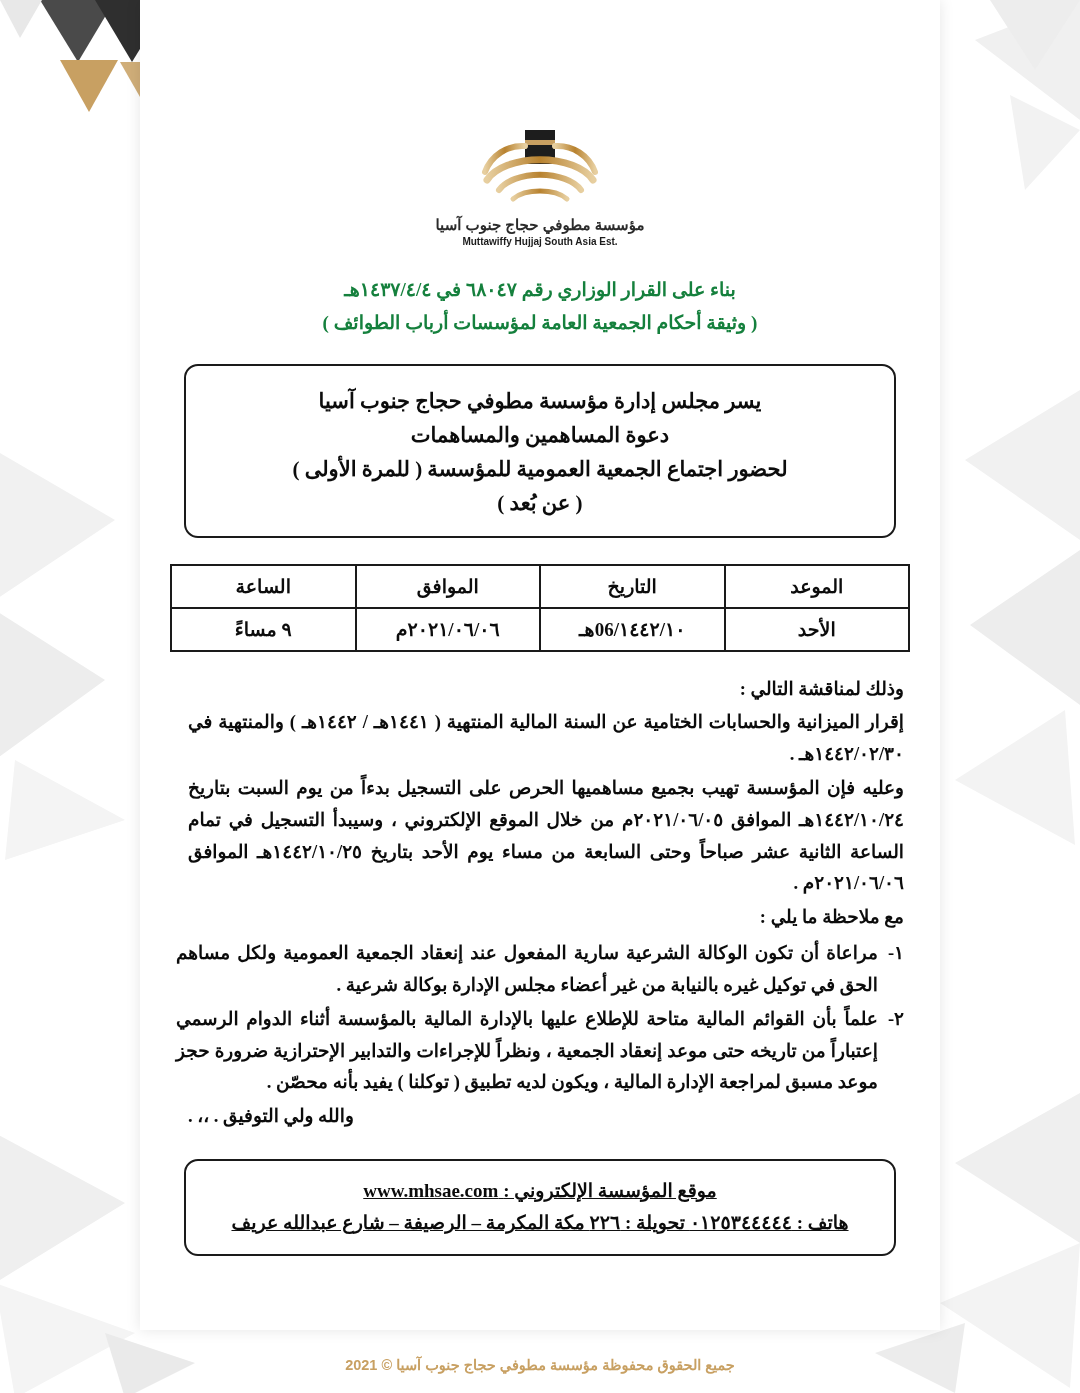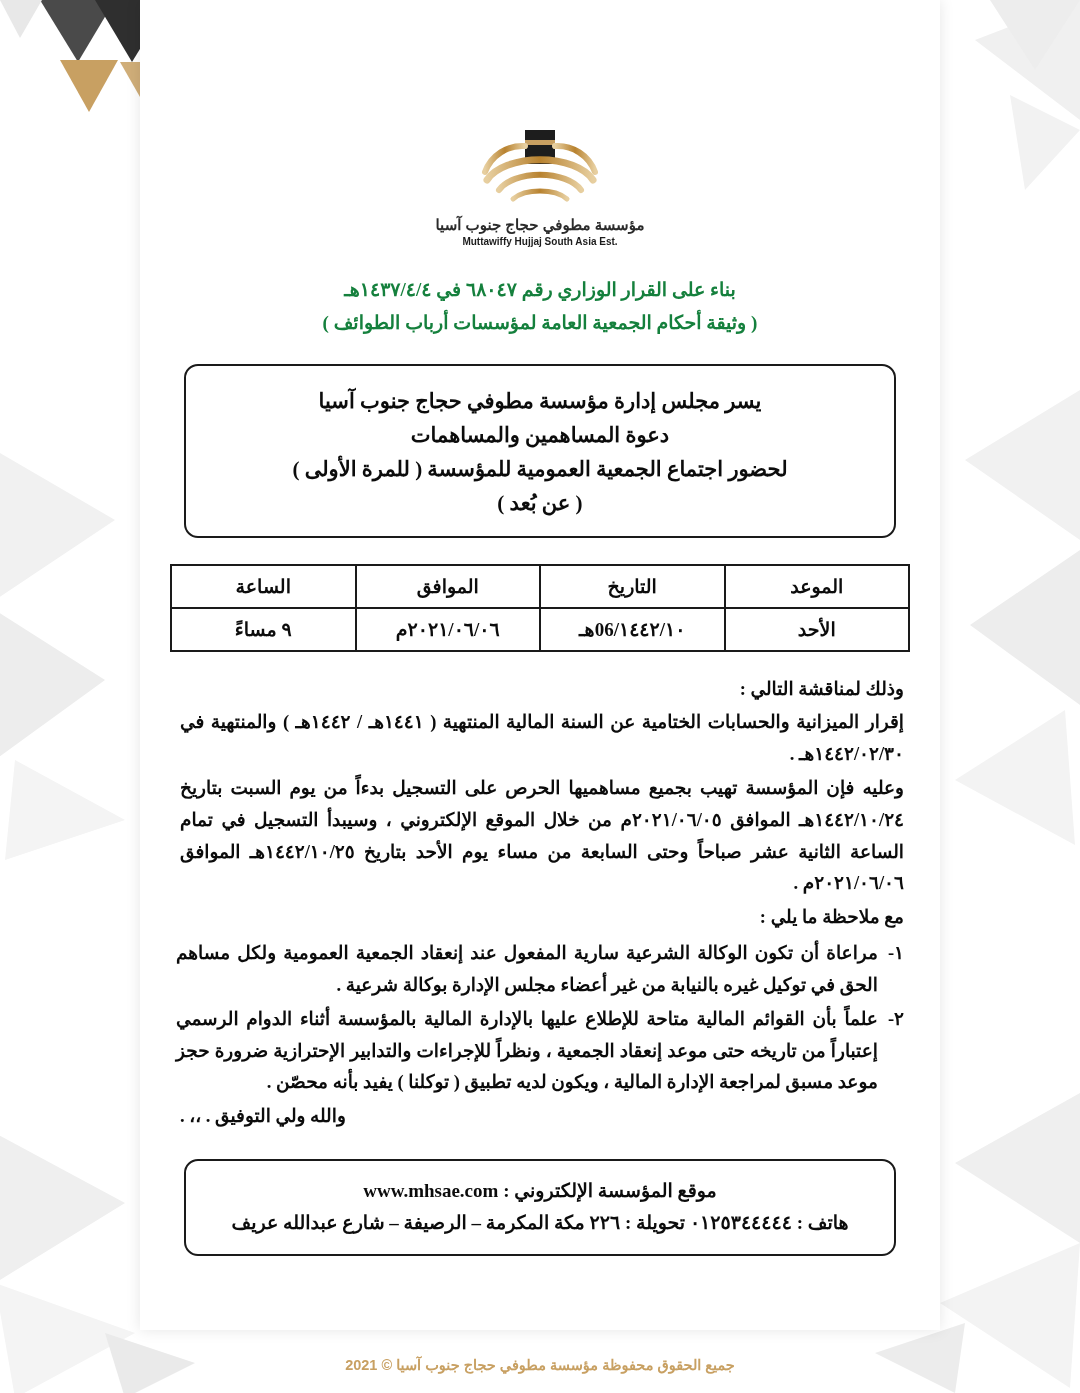--- a/index.html
+++ b/index.html
@@ -124,21 +124,21 @@
   
   .body-text {
     margin-top: 22px;
     padding: 0 16px;
     font-size: 18.5px;
     line-height: 1.72;
     font-weight: bold;
     color: #0c0c0c;
     text-align: justify;
   }
-  .body-text p { margin: 0 0 2px 4px; }
+  .body-text p { margin: 0 0 2px 12px; }
   .lead { text-align: right; }
 
   .notes-list {
     margin: 4px 0 0 0;
     padding: 0;
     list-style: none;
   }
   .notes-list li {
     display: flex;
     gap: 10px;
@@ -158,20 +158,21 @@
     margin-top: 2px;
   }
 
   
   .contact-box {
     margin: 26px 24px 4px 24px;
     border: 2px solid #1a1a1a;
     border-radius: 14px;
     padding: 14px 16px;
     text-align: center;
+    text-decoration: underline;
   }
   .contact-box div {
     font-size: 19px;
     font-weight: bold;
     line-height: 1.7;
     color: #0c0c0c;
   }
   .site-line { direction: rtl; }
 
   

